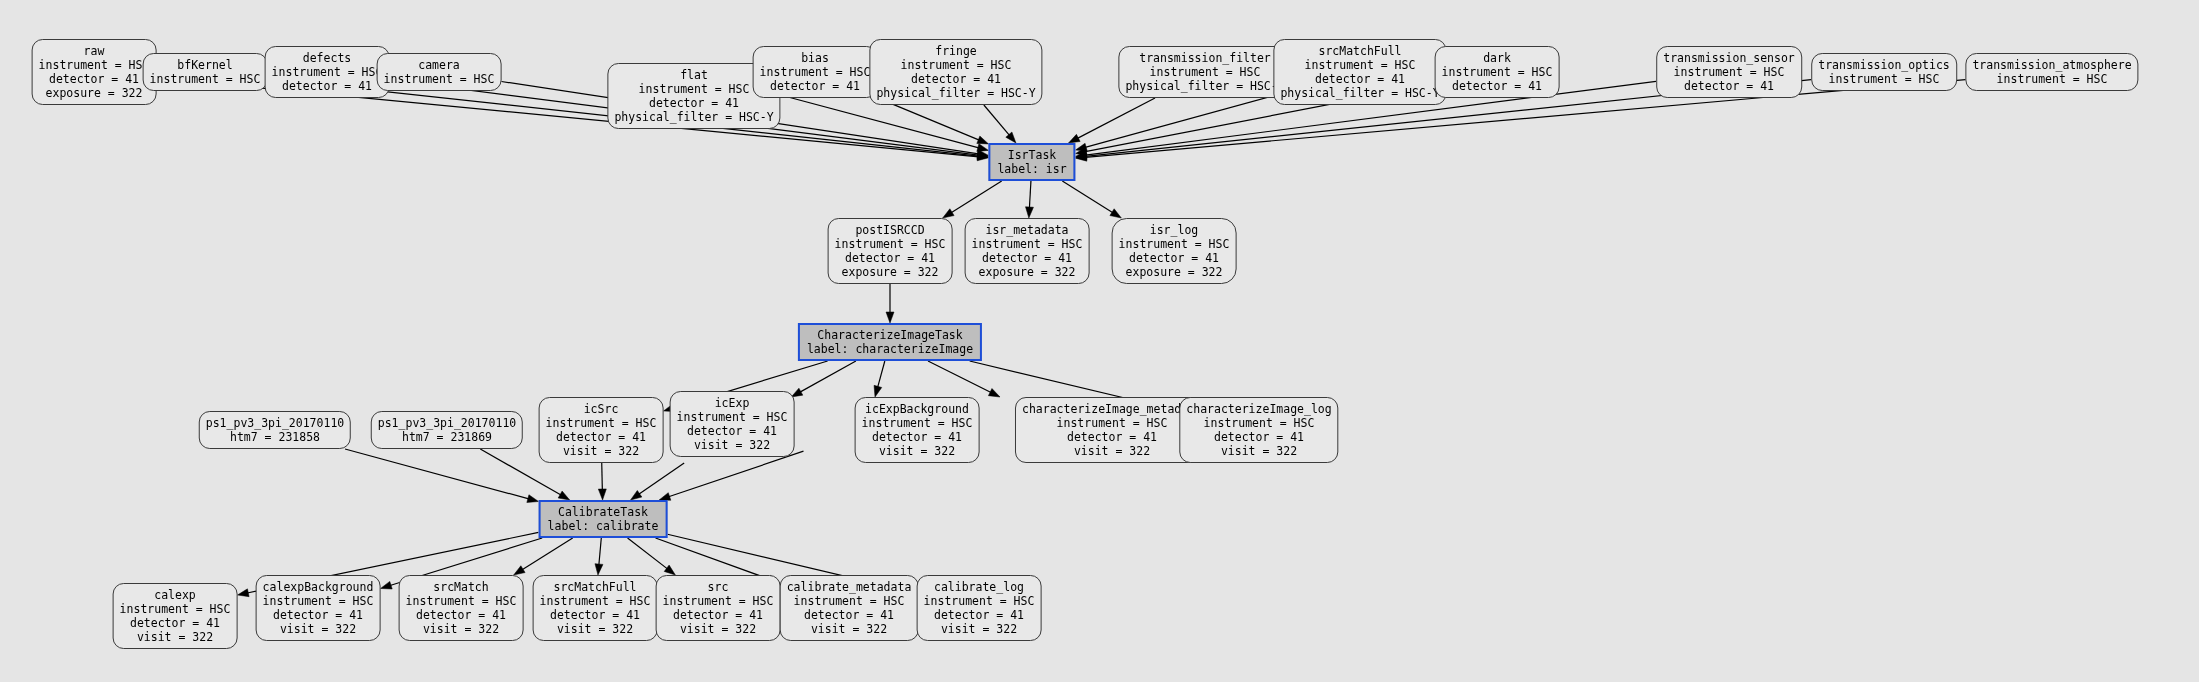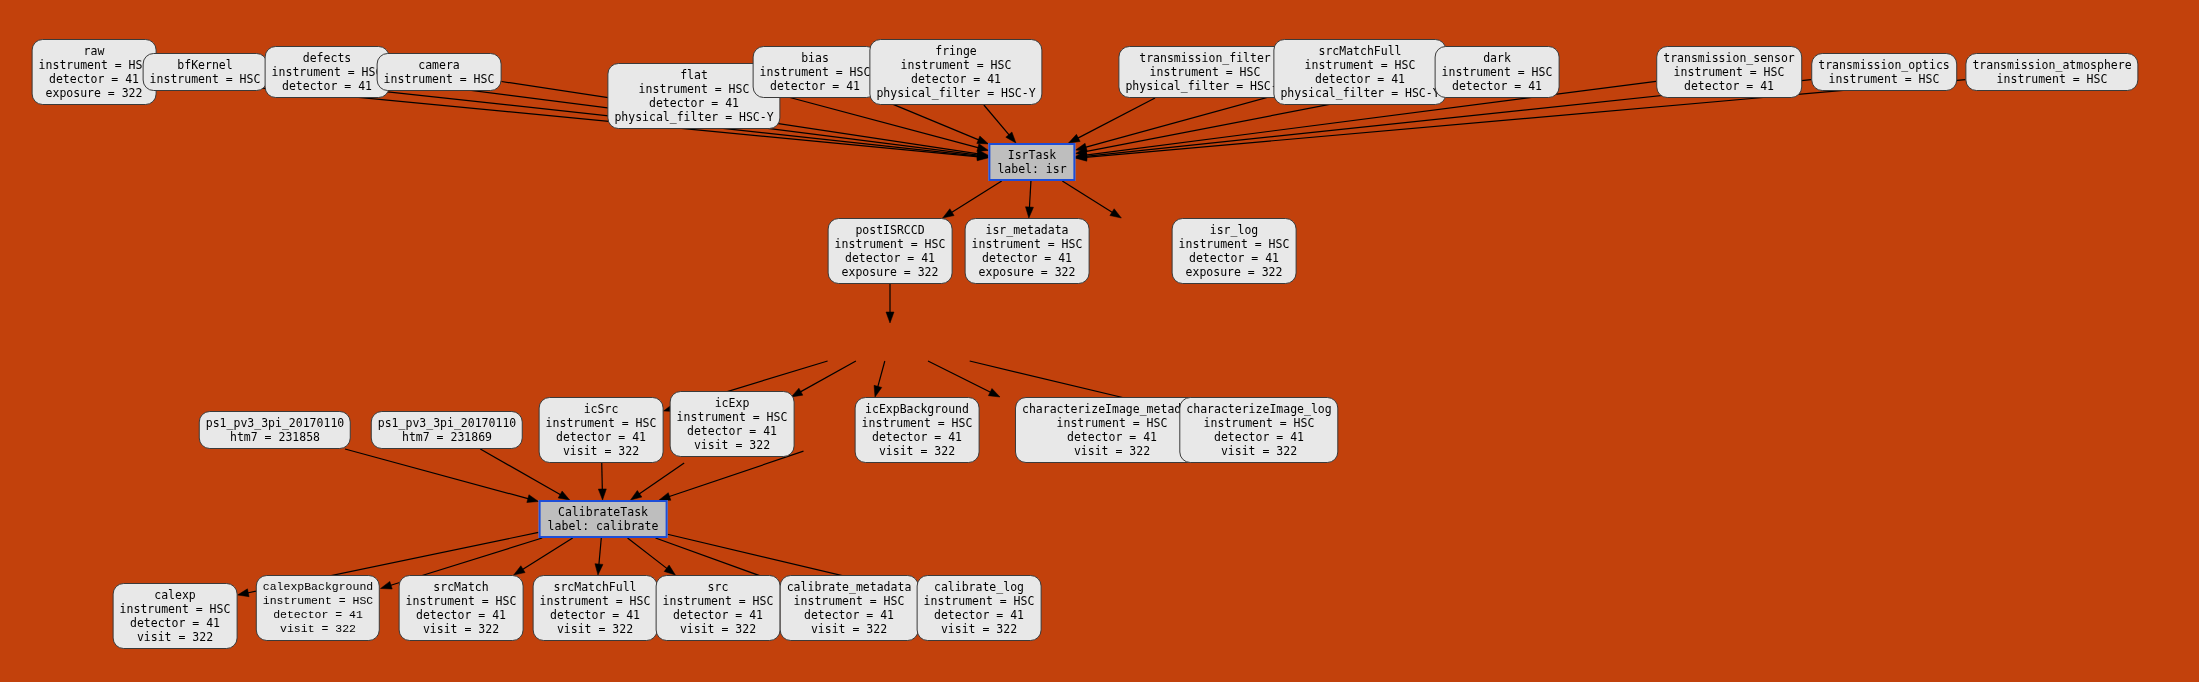--- a/index.html
+++ b/index.html
@@ -1,20 +1,20 @@
 <!DOCTYPE html>
 <html><head>
 <meta charset="utf-8">
 <style>
   html, body { margin: 0; padding: 0; background: #ffffff; }
   #canvas {
     position: relative;
     width: 2199px;
     height: 682px;
-    background: #c2410c;
+    background: #e5e5e5;
     overflow: hidden;
     font-family: "DejaVu Sans Mono", "Liberation Mono", monospace;
   }
   #edges { position: absolute; left: 0; top: 0; }
   .node {
     position: absolute;
     transform: translate(-50%, -50%);
     text-align: center;
     font-size: 11.5px;
     line-height: 14px;
@@ -190,29 +190,30 @@
     <div class="node dataset" style="left: 956px; top: 72px;"><span class="line">fringe</span><span class="line">instrument = HSC</span><span class="line">detector = 41</span><span class="line">physical_filter = HSC-Y</span></div>
     <div class="node dataset" style="left: 1205px; top: 72px;"><span class="line">transmission_filter</span><span class="line">instrument = HSC</span><span class="line">physical_filter = HSC-Y</span></div>
     <div class="node dataset" style="left: 1360px; top: 72px;"><span class="line">srcMatchFull</span><span class="line">instrument = HSC</span><span class="line">detector = 41</span><span class="line">physical_filter = HSC-Y</span></div>
     <div class="node dataset" style="left: 1497px; top: 72px;"><span class="line">dark</span><span class="line">instrument = HSC</span><span class="line">detector = 41</span></div>
     <div class="node dataset" style="left: 1729px; top: 72px;"><span class="line">transmission_sensor</span><span class="line">instrument = HSC</span><span class="line">detector = 41</span></div>
     <div class="node dataset" style="left: 1884px; top: 72px;"><span class="line">transmission_optics</span><span class="line">instrument = HSC</span></div>
     <div class="node dataset" style="left: 2052px; top: 72px;"><span class="line">transmission_atmosphere</span><span class="line">instrument = HSC</span></div>
     <div class="node task" style="left: 1032px; top: 162px;"><span class="line">IsrTask</span><span class="line">label: isr</span></div>
     <div class="node dataset" style="left: 890px; top: 251px;"><span class="line">postISRCCD</span><span class="line">instrument = HSC</span><span class="line">detector = 41</span><span class="line">exposure = 322</span></div>
     <div class="node dataset" style="left: 1027px; top: 251px;"><span class="line">isr_metadata</span><span class="line">instrument = HSC</span><span class="line">detector = 41</span><span class="line">exposure = 322</span></div>
-    <div class="node dataset" style="left: 1234px; top: 251px;"><span class="line">isr_log</span><span class="line">instrument = HSC</span><span class="line">detector = 41</span><span class="line">exposure = 322</span></div>
+    <div class="node dataset" style="left: 1174px; top: 251px; border-radius: 15px;"><span class="line">isr_log</span><span class="line">instrument = HSC</span><span class="line">detector = 41</span><span class="line">exposure = 322</span></div>
+    <div class="node task" style="left: 890px; top: 342px;"><span class="line">CharacterizeImageTask</span><span class="line">label: characterizeImage</span></div>
     <div class="node dataset" style="left: 275px; top: 430px;"><span class="line">ps1_pv3_3pi_20170110</span><span class="line">htm7 = 231858</span></div>
     <div class="node dataset" style="left: 447px; top: 430px;"><span class="line">ps1_pv3_3pi_20170110</span><span class="line">htm7 = 231869</span></div>
     <div class="node dataset" style="left: 601px; top: 430px;"><span class="line">icSrc</span><span class="line">instrument = HSC</span><span class="line">detector = 41</span><span class="line">visit = 322</span></div>
     <div class="node dataset" style="left: 732px; top: 424px;"><span class="line">icExp</span><span class="line">instrument = HSC</span><span class="line">detector = 41</span><span class="line">visit = 322</span></div>
     <div class="node dataset" style="left: 917px; top: 430px;"><span class="line">icExpBackground</span><span class="line">instrument = HSC</span><span class="line">detector = 41</span><span class="line">visit = 322</span></div>
     <div class="node dataset" style="left: 1066px; top: 430px; margin-left: 46px;"><span class="line">characterizeImage_metadata</span><span class="line">instrument = HSC</span><span class="line">detector = 41</span><span class="line">visit = 322</span></div>
     <div class="node dataset" style="left: 1259px; top: 430px;"><span class="line">characterizeImage_log</span><span class="line">instrument = HSC</span><span class="line">detector = 41</span><span class="line">visit = 322</span></div>
     <div class="node task" style="left: 603px; top: 519px;"><span class="line">CalibrateTask</span><span class="line">label: calibrate</span></div>
     <div class="node dataset" style="left: 175px; top: 616px;"><span class="line">calexp</span><span class="line">instrument = HSC</span><span class="line">detector = 41</span><span class="line">visit = 322</span></div>
-    <div class="node dataset" style="left: 318px; top: 608px; font-family: Liberation Mono, monospace;"><span class="line">calexpBackground</span><span class="line">instrument = HSC</span><span class="line">detector = 41</span><span class="line">visit = 322</span></div>
+    <div class="node dataset" style="left: 318px; top: 608px;"><span class="line">calexpBackground</span><span class="line">instrument = HSC</span><span class="line">detector = 41</span><span class="line">visit = 322</span></div>
     <div class="node dataset" style="left: 461px; top: 608px;"><span class="line">srcMatch</span><span class="line">instrument = HSC</span><span class="line">detector = 41</span><span class="line">visit = 322</span></div>
     <div class="node dataset" style="left: 595px; top: 608px;"><span class="line">srcMatchFull</span><span class="line">instrument = HSC</span><span class="line">detector = 41</span><span class="line">visit = 322</span></div>
     <div class="node dataset" style="left: 718px; top: 608px;"><span class="line">src</span><span class="line">instrument = HSC</span><span class="line">detector = 41</span><span class="line">visit = 322</span></div>
     <div class="node dataset" style="left: 849px; top: 608px;"><span class="line">calibrate_metadata</span><span class="line">instrument = HSC</span><span class="line">detector = 41</span><span class="line">visit = 322</span></div>
     <div class="node dataset" style="left: 979px; top: 608px;"><span class="line">calibrate_log</span><span class="line">instrument = HSC</span><span class="line">detector = 41</span><span class="line">visit = 322</span></div>
   </div>
 
 </body></html>

